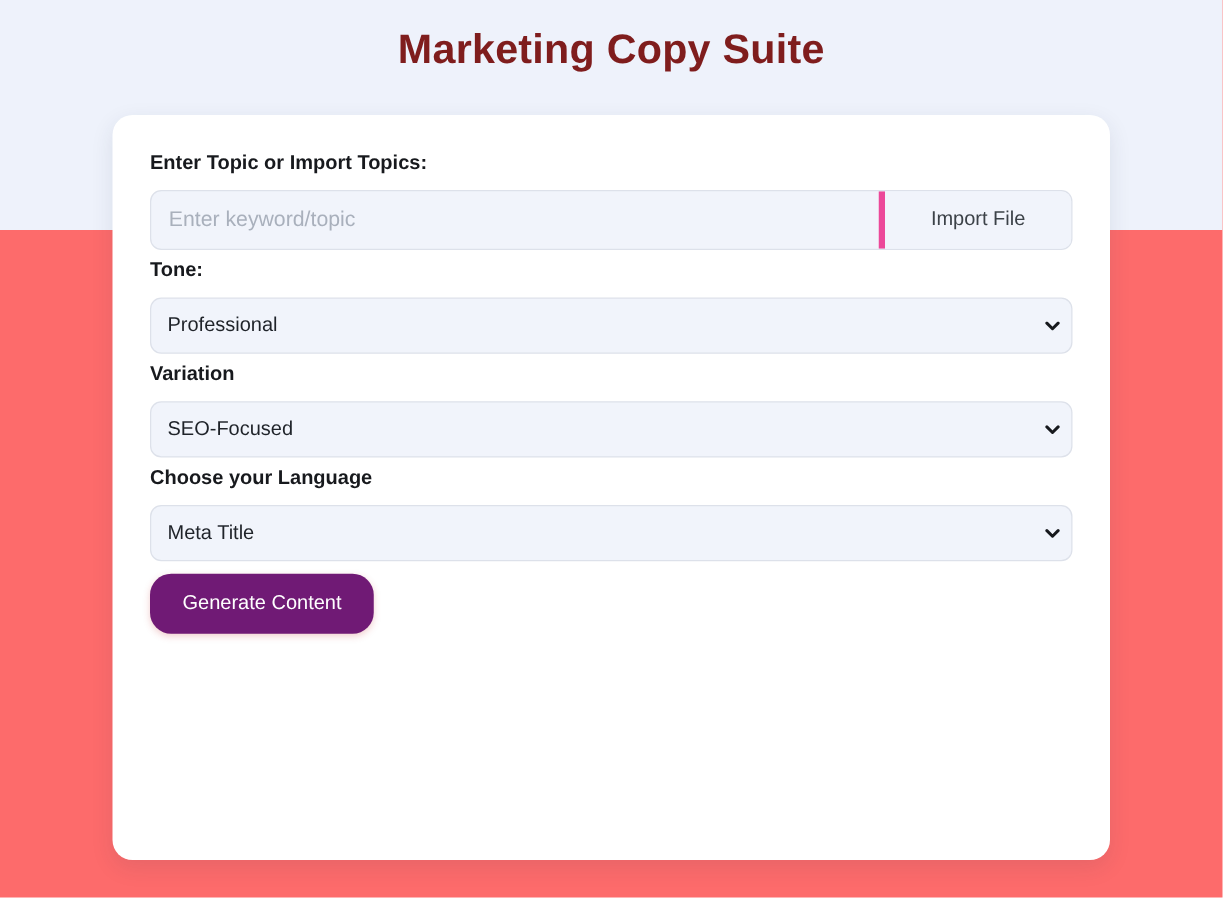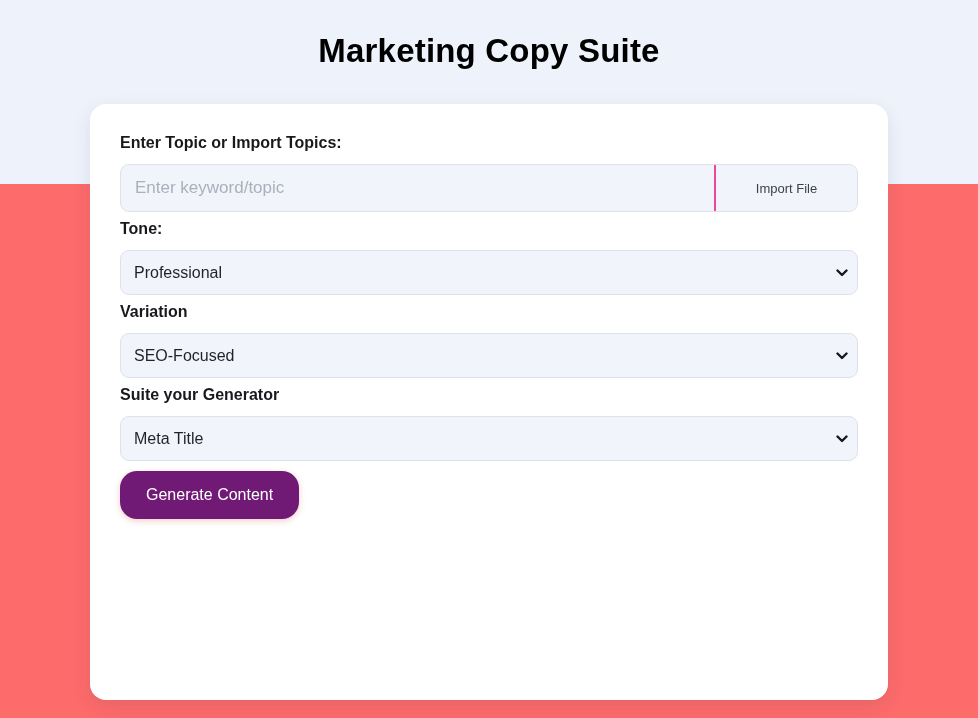--- a/index.html
+++ b/index.html
@@ -23,25 +23,25 @@
     background: #eef2fb;
     z-index: 0;
   }
 
   .content {
     position: relative;
     z-index: 1;
   }
 
   .page-title {
-    padding-top: 32px;
+    padding-top: 20px;
     text-align: center;
     font-size: 33px;
     font-weight: 700;
-    color: #000000;
+    color: #7f1d1d;
     letter-spacing: 0.2px;
   }
 
   .card {
     width: 798px;
     margin: 34px auto 0;
     background: #ffffff;
     border-radius: 16px;
     box-shadow: 0 6px 18px rgba(40, 50, 80, 0.10);
     padding: 30px 30px 30px 30px;
@@ -75,25 +75,25 @@
     outline: none;
     background: transparent;
     padding: 0 14px;
     font-size: 17px;
     color: #23272d;
     font-family: "Liberation Sans", "DejaVu Sans", sans-serif;
   }
   .topic-input::placeholder { color: #a9b0bc; }
 
   .import-file-button {
-    width: 143px;
+    width: 154px;
     border: none;
-    border-left: 2px solid #ec4899;
+    border-left: 5px solid #ec4899;
     background: #f1f4fb;
-    font-size: 13px;
+    font-size: 16px;
     color: #3c4248;
     cursor: pointer;
     font-family: "Liberation Sans", "DejaVu Sans", sans-serif;
   }
 
   
   .select-wrap { position: relative; }
 
   .app-select {
     width: 100%;
@@ -180,21 +180,21 @@
         </select>
         <span class="chevron-icon">
           <svg width="12" height="8" viewBox="0 0 12 8" fill="none">
             <path d="M1.5 1.5 L6 6 L10.5 1.5" stroke="currentColor" stroke-width="2.4" stroke-linecap="round" stroke-linejoin="round"></path>
           </svg>
         </span>
       </div>
     </div>
 
     <div class="form-group">
-      <label class="form-label">Suite your Generator</label>
+      <label class="form-label">Choose your Language</label>
       <div class="select-wrap">
         <select class="app-select">
           <option>Meta Title</option>
         </select>
         <span class="chevron-icon">
           <svg width="12" height="8" viewBox="0 0 12 8" fill="none">
             <path d="M1.5 1.5 L6 6 L10.5 1.5" stroke="currentColor" stroke-width="2.4" stroke-linecap="round" stroke-linejoin="round"></path>
           </svg>
         </span>
       </div>

